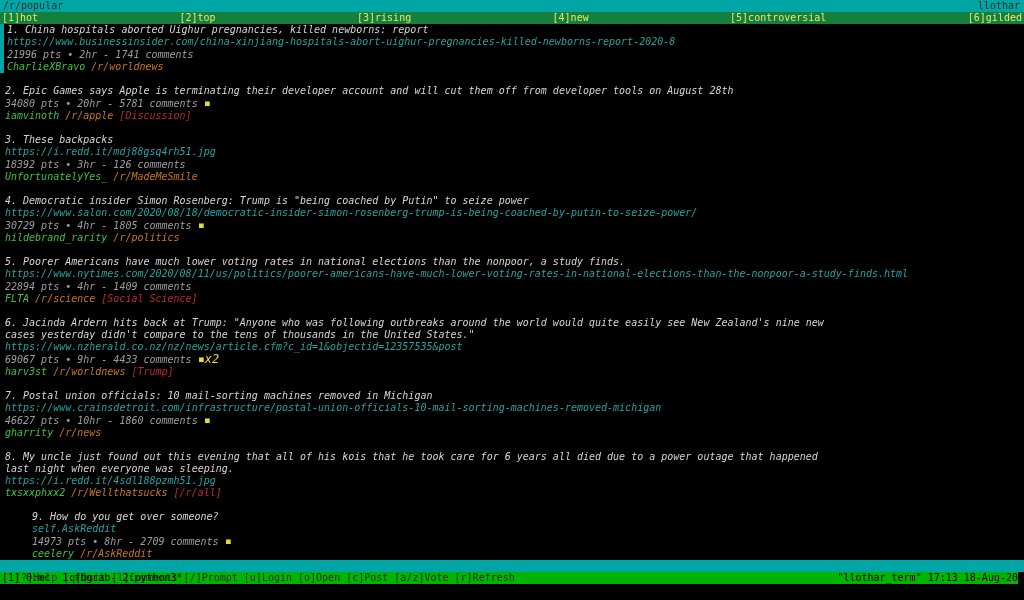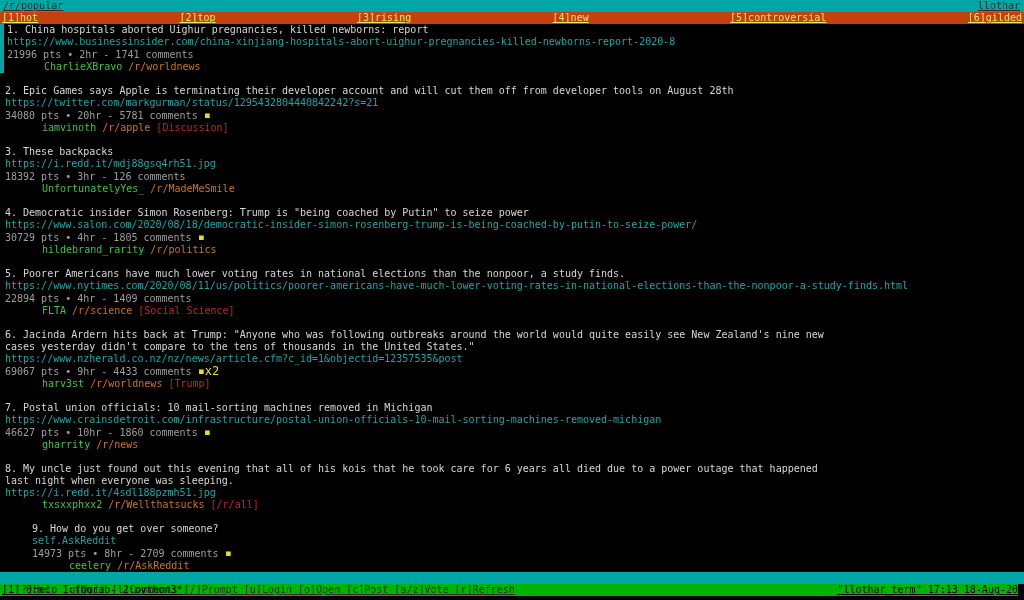--- a/index.html
+++ b/index.html
@@ -3,47 +3,47 @@
 <meta charset="utf-8">
 <style>
   * { box-sizing: border-box; }
   html, body { margin: 0; padding: 0; }
   body {
     width: 1024px; height: 600px; overflow: hidden;
     background: #000000;
     font-family: "DejaVu Sans Mono", monospace;
     font-size: 10px; line-height: 12px;
   }
-  .bar { height: 12px; width: 1024px; text-decoration: underline; }
+  .bar { height: 12px; width: 1024px; }
   .titlebar {
     background: #00a5a5; color: #2e2e2e;
     display: flex; justify-content: space-between;
     padding: 0 4px 0 3px; white-space: pre;
   }
   .tabbar {
-    background: #c2410c; color: #e8e868;
+    background: #15803d; color: #e8e868;
     display: flex; justify-content: space-between;
     padding: 0 2px; white-space: pre;
   }
-  .posts { width: 847px; }
+  .posts { width: 847px; font-style: italic; }
   .post { position: relative; padding-left: 5px; margin-bottom: 12px; }
   .post:last-child { margin-bottom: 0; padding-left: 32px; }
   .post .selbar {
     display: none; position: absolute; left: 0; top: 0;
     width: 4px; height: 100%; background: #00a5a5;
   }
   .post.selected .selbar { display: block; }
   .post.selected { padding-left: 7px; }
   .line { min-height: 12px; }
   .title { color: #d6d6d6; max-width: 1016px; }
   .url { color: #26a2a2; white-space: pre; }
   .stats { color: #9e9e9e; white-space: pre; }
   .gild { color: #e8df1c; margin-left: 6px; font-size: 12px; }
   .byline { white-space: pre; }
-  .user { color: #42c242; margin-left: 37px; }
+  .user { color: #42c242; }
   .sub { color: #c87624; margin-left: 6px; }
   .flair { color: #bb2a2a; margin-left: 6px; }
   .helpbar {
     background: #00a5a5; color: #2e2e2e;
     padding: 0 3px; white-space: pre;
   }
   .tmuxbar {
     background: #00b400; color: #000000;
     display: flex; justify-content: space-between;
     padding-left: 2px; white-space: pre;
@@ -81,21 +81,20 @@
       <span class="selbar"></span>
       <div class="line title">1. China hospitals aborted Uighur pregnancies, killed newborns: report</div>
       <div class="line url">https://www.businessinsider.com/china-xinjiang-hospitals-abort-uighur-pregnancies-killed-newborns-report-2020-8</div>
       <div class="line stats"><span>21996 pts • 2hr - 1741 comments</span><span class="gild"></span></div>
       <div class="line byline"><span class="user">CharlieXBravo</span><span class="sub">/r/worldnews</span><span class="flair"></span></div>
     </div>
 
     <div class="post">
 
       <div class="line title">2. Epic Games says Apple is terminating their developer account and will cut them off from developer tools on August 28th</div>
-      <div class="line url">https://twitter.com/markgurman/status/1295432804440842242?s=21</div>
       <div class="line stats"><span>34080 pts • 20hr - 5781 comments</span><span class="gild">▪</span></div>
       <div class="line byline"><span class="user">iamvinoth</span><span class="sub">/r/apple</span><span class="flair">[Discussion]</span></div>
     </div>
 
     <div class="post">
 
       <div class="line title">3. These backpacks</div>
       <div class="line url">https://i.redd.it/mdj88gsq4rh51.jpg</div>
       <div class="line stats"><span>18392 pts • 3hr - 126 comments</span><span class="gild"></span></div>
       <div class="line byline"><span class="user">UnfortunatelyYes_</span><span class="sub">/r/MadeMeSmile</span><span class="flair"></span></div>

